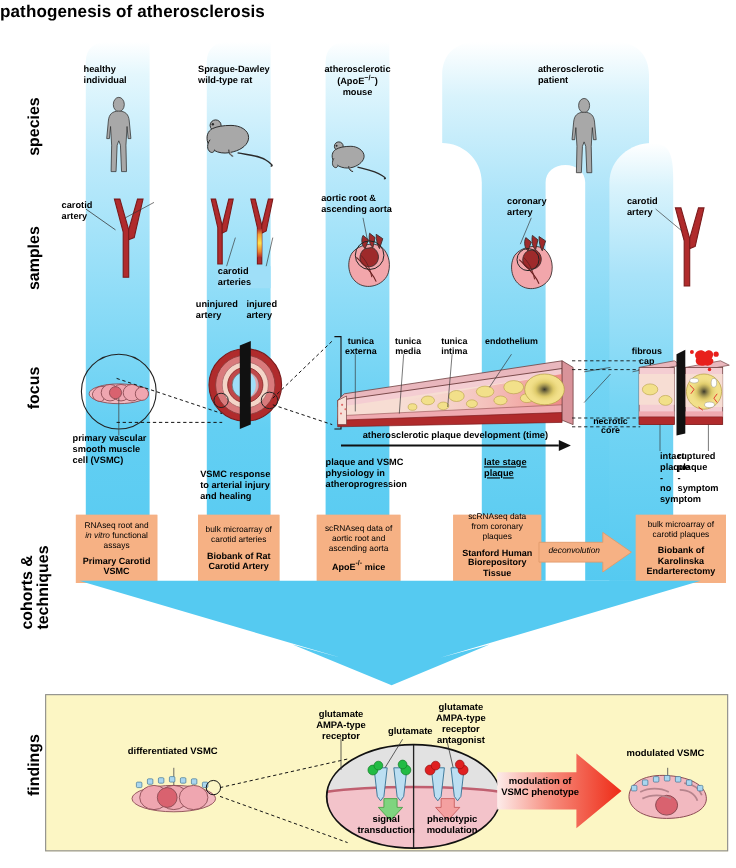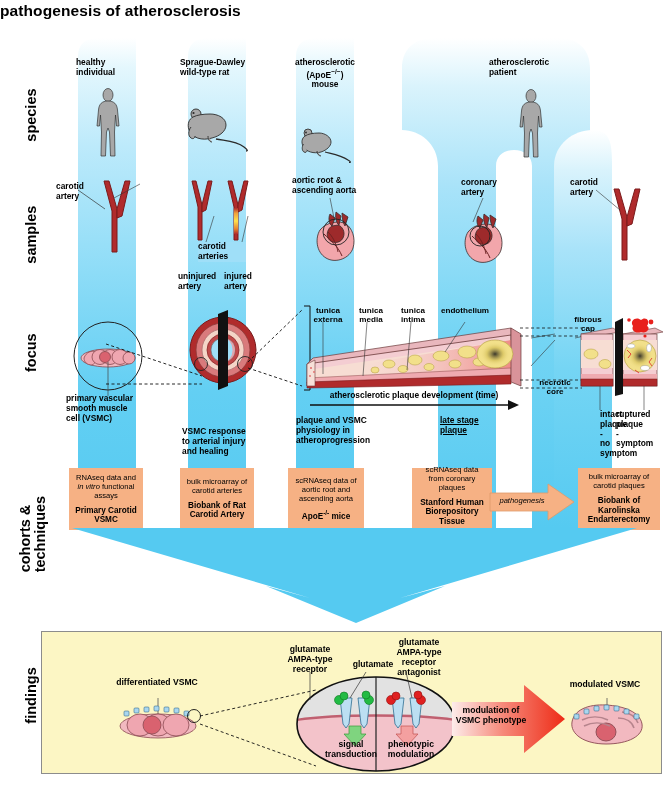--- a/index.html
+++ b/index.html
@@ -461,21 +461,21 @@
 -
 no
 symptom</div>
   <div class="abs cap" style="left:616px;top:410px;width:50px;white-space:pre;">ruptured
 plaque
 -
 symptom</div>
 
   <div class="abs cohort" style="left:69px;top:468px;width:74px;height:62px;">
     <div class="tech">
-      <span>RNAseq data and</span><br>
+      <span>RNAseq root and</span><br>
       <i>in vitro</i><span> functional</span><br>
       <span>assays</span>
     </div>
     <div class="name" style="white-space:pre;">Primary Carotid
 VSMC</div>
   </div>
 
   <div class="abs cohort" style="left:180px;top:468px;width:74px;height:62px;">
     <div class="tech" style="white-space:pre;">bulk microarray of
 carotid arteries</div>
@@ -497,21 +497,21 @@
 from coronary
 plaques</div>
     <div class="name" style="white-space:pre;">Stanford Human
 Biorepository
 Tissue</div>
   </div>
 
   <svg class="abs" style="left:490px;top:482px;" width="86" height="40" viewBox="0 0 86 40">
     <polygon points="0,11 58,11 58,2 84,20 58,38 58,29 0,29" fill="#f6b184" stroke="#e09a6a" stroke-width="0.8"></polygon>
   </svg>
-  <div class="abs" id="deconv-label" style="left:492px;top:496px;width:60px;">pathogenesis</div>
+  <div class="abs" id="deconv-label" style="left:492px;top:496px;width:60px;">deconvolution</div>
 
   <div class="abs cohort" style="left:578px;top:468px;width:82px;height:62px;">
     <div class="tech" style="white-space:pre;">bulk microarray of
 carotid plaques</div>
     <div class="name" style="white-space:pre;">Biobank of
 Karolinska
 Endarterectomy</div>
   </div>
 
   <svg class="abs" style="left:40px;top:528px;" width="629" height="100" viewBox="0 0 629 100">

